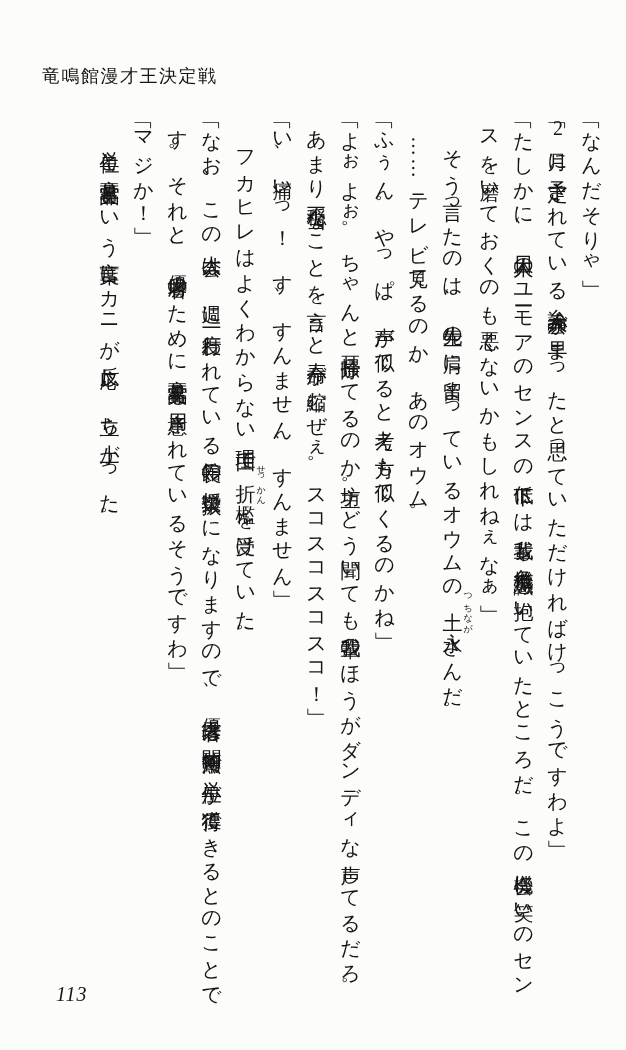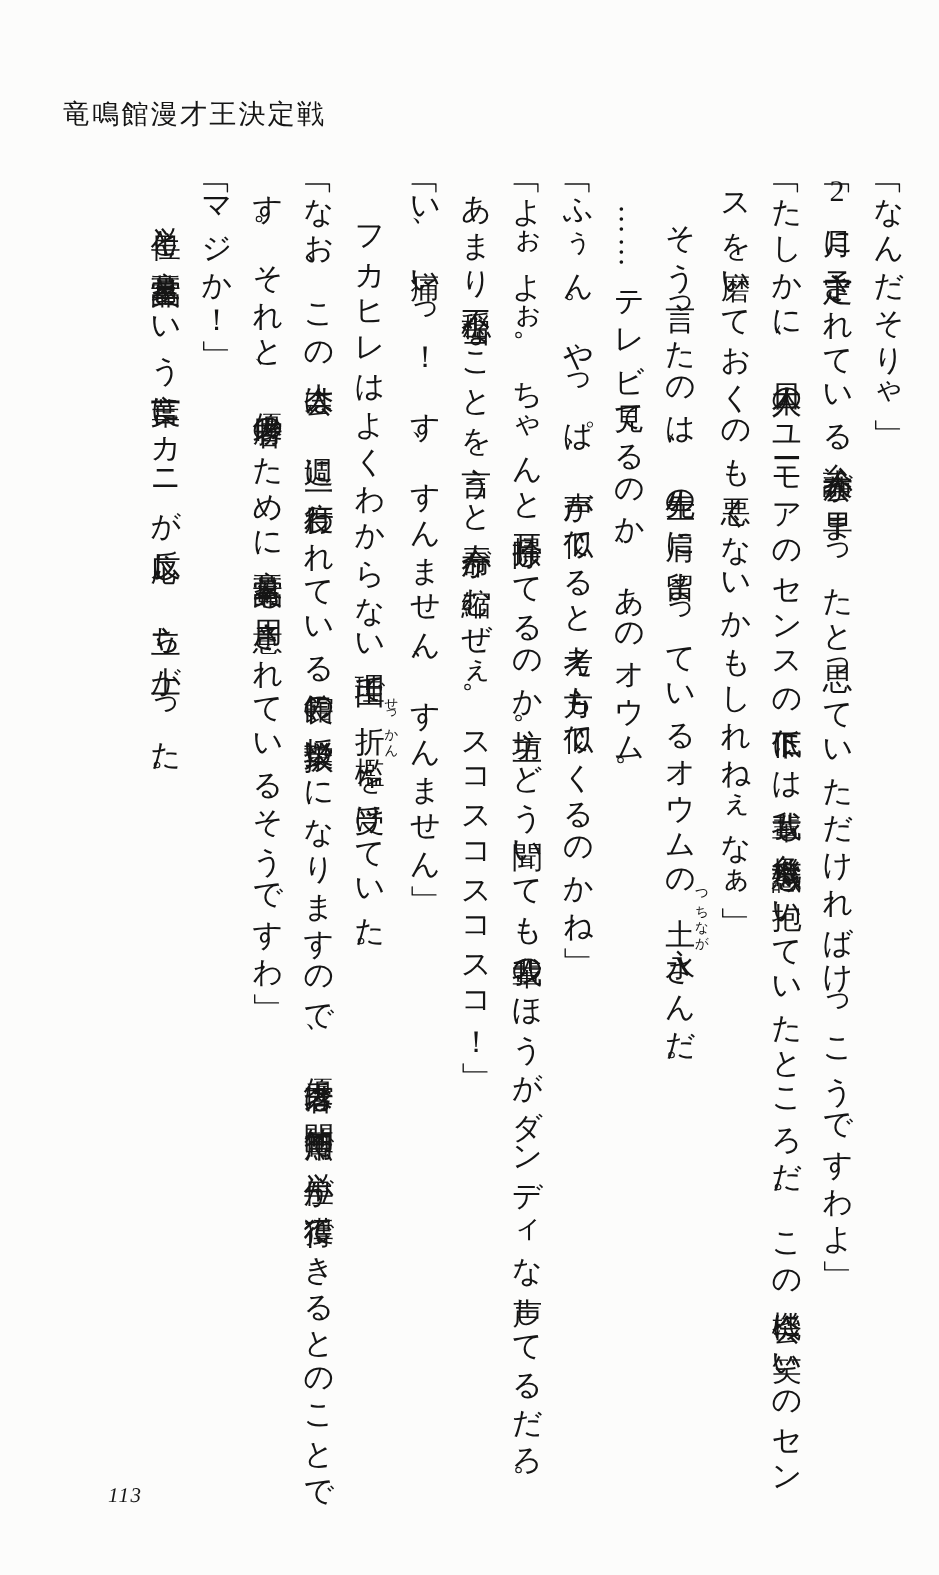--- a/index.html
+++ b/index.html
@@ -54,23 +54,23 @@
   ruby {
     ruby-position: over;
   }
   ruby rt {
     font-size: 9px;
     letter-spacing: 0;
     font-family: "Liberation Serif", "DejaVu Serif", serif;
   }
   .page-number {
     position: absolute;
-    left: 72px;
+    left: 56px;
     bottom: 44px;
-    font-size: 14px;
+    font-size: 20px;
     font-style: italic;
     letter-spacing: 1px;
   }
 </style>
 </head>
 <body>
 
 <div class="page">
 
   <div class="running-header">竜鳴館漫才王決定戦</div>

